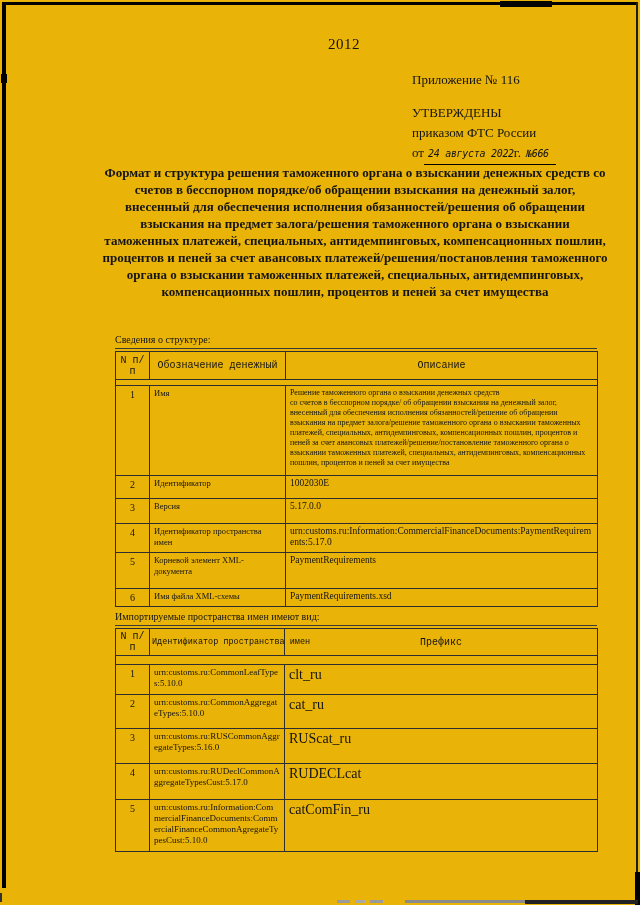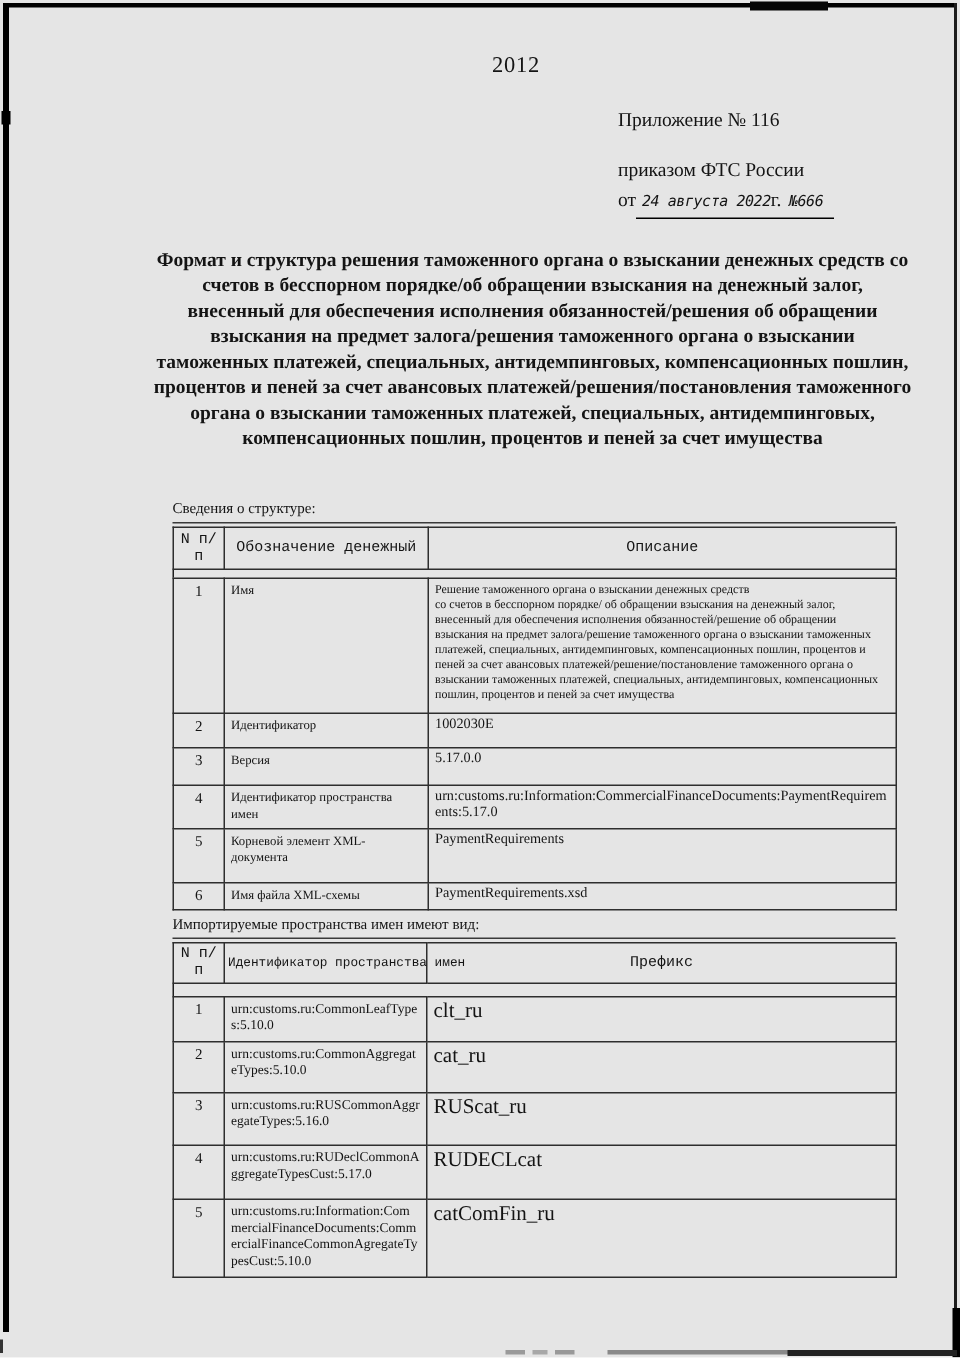--- a/index.html
+++ b/index.html
@@ -1,20 +1,20 @@
 <!DOCTYPE html>
 <html><head>
 <meta charset="utf-8">
 <style>
   * { margin: 0; padding: 0; box-sizing: border-box; }
   html, body { background: #ffffff; }
   .page {
     position: relative;
     width: 640px; height: 905px;
-    background: #e5e5e5;
+    background: #eab308;
     color: #141414;
     font-family: "Liberation Serif", "DejaVu Serif", serif;
     overflow: hidden;
   }
   
   .edge { position: absolute; background: #000; }
   .edge-top { left: 2px; top: 2px; width: 634px; height: 3px; }
   .edge-top-blob { left: 500px; top: 1px; width: 52px; height: 6px; background:#050505; }
   .edge-left { left: 2px; top: 2px; width: 4px; height: 886px; }
   .edge-left-notch { left: 1px; top: 74px; width: 6px; height: 9px; }
@@ -102,20 +102,21 @@
   <div class="edge edge-bot-dash1"></div>
   <div class="edge edge-bot-dash2"></div>
   <div class="edge edge-bot-dash3"></div>
   <div class="edge edge-bot-gray"></div>
   <div class="edge edge-bot-dark"></div>
 
   <div class="page-number">2012</div>
 
   <div class="approval-block">
     <div class="annex">Приложение № 116</div>
+    <div>УТВЕРЖДЕНЫ</div>
     <div>приказом ФТС России</div>
     <div class="order-line"><span>от</span><span class="order-fill"><span class="mono">24 августа 2022</span><span>г.</span><span class="mono order-num">№666</span></span></div>
   </div>
 
   <div class="doc-title">Формат и структура решения таможенного органа о взыскании денежных средств со счетов в бесспорном порядке/об обращении взыскания на денежный залог, внесенный для обеспечения исполнения обязанностей/решения об обращении взыскания на предмет залога/решения таможенного органа о взыскании таможенных платежей, специальных, антидемпинговых, компенсационных пошлин, процентов и пеней за счет авансовых платежей/решения/постановления таможенного органа о взыскании таможенных платежей, специальных, антидемпинговых, компенсационных пошлин, процентов и пеней за счет имущества</div>
 
   <div class="content">
 
     <div class="caption">Сведения о структуре:</div>
 

